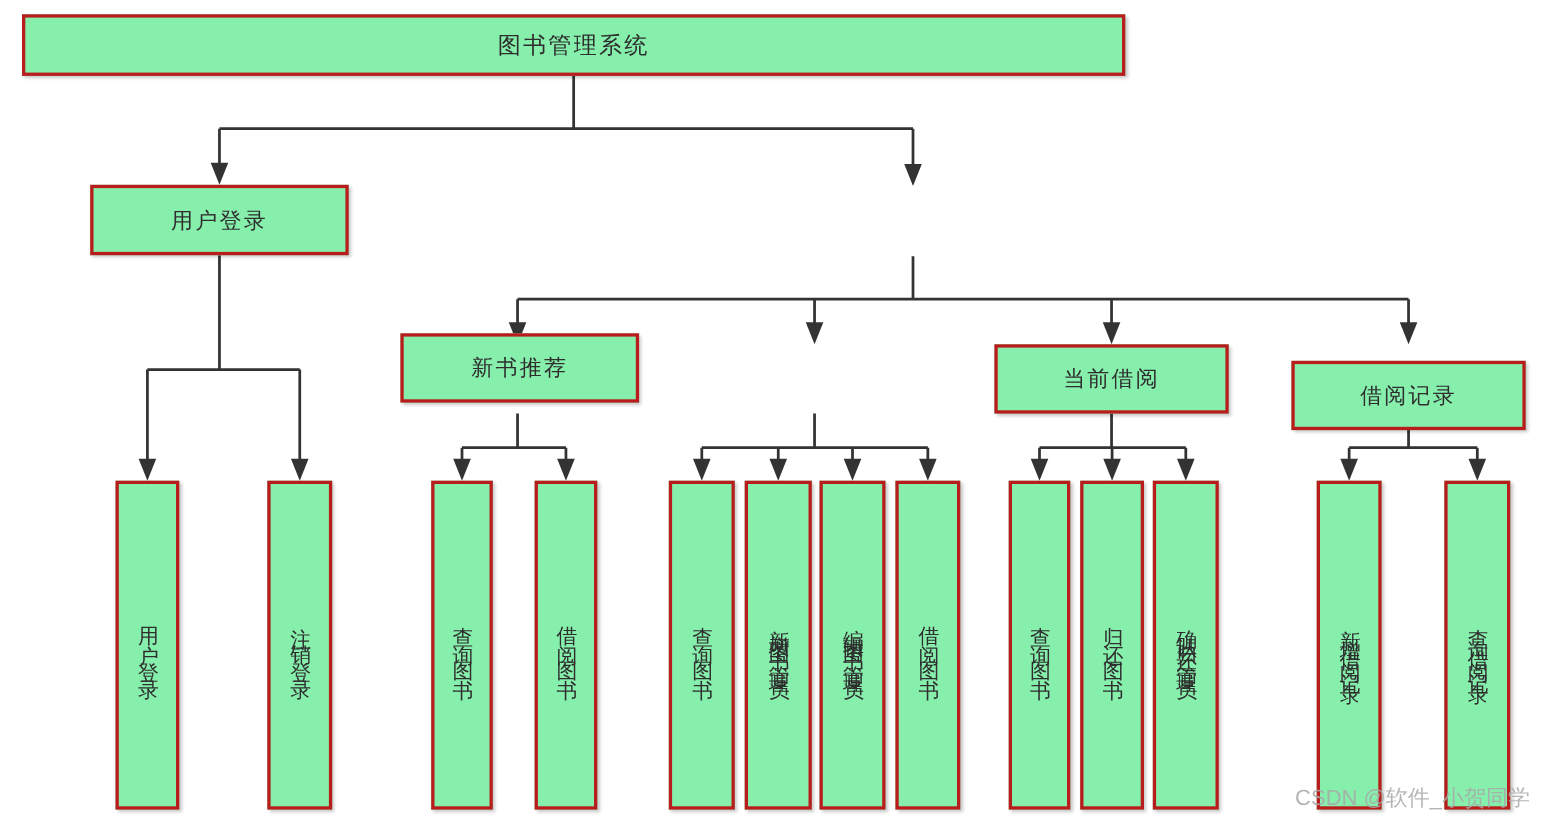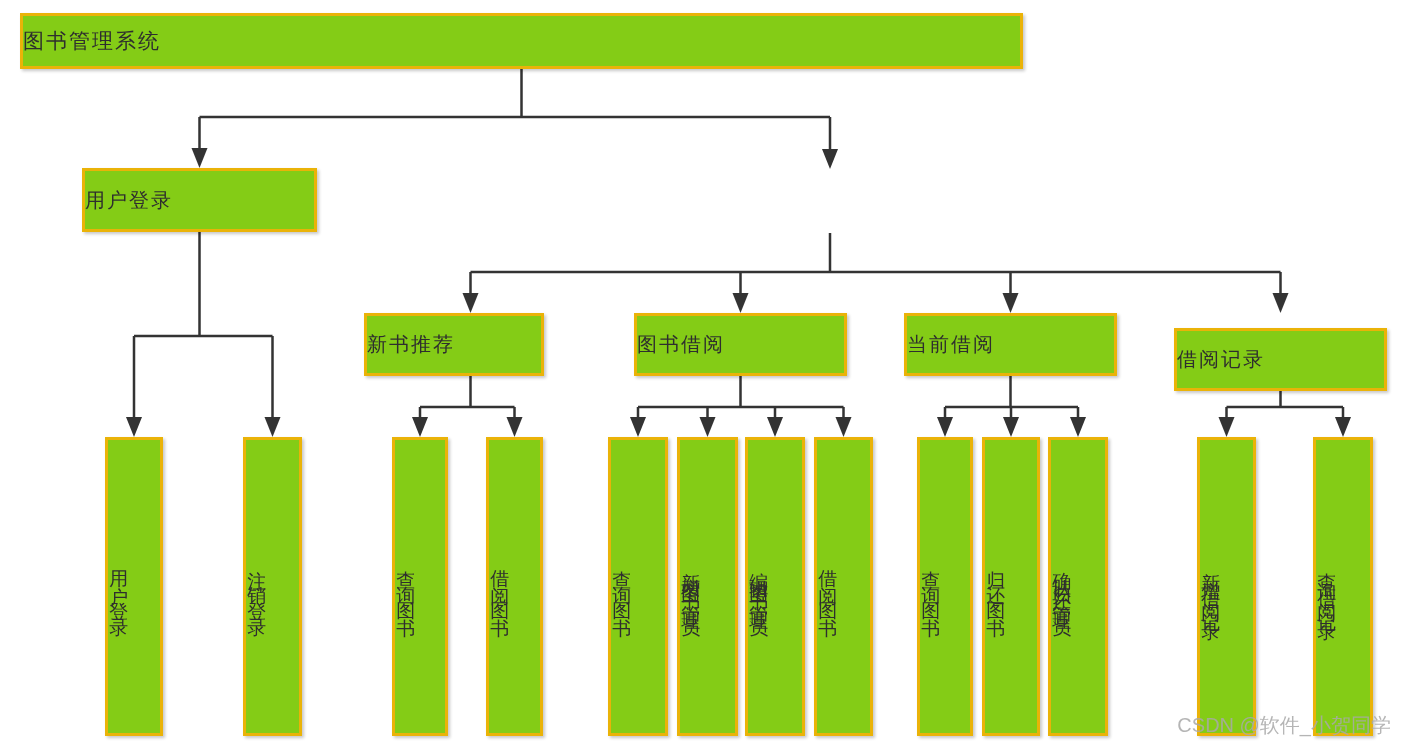--- a/index.html
+++ b/index.html
@@ -17,25 +17,26 @@
   }
   .connectors {
     position: absolute;
     left: 0; top: 0;
     width: 1405px;
     height: 747px;
   }
   .box {
     position: absolute;
     box-sizing: border-box;
-    background: #84cc16;
-    border: 3px solid #eab308;
+    background: #86efac;
+    border: 3px solid #b91c1c;
     box-shadow: 2px 2px 3px rgba(0,0,0,0.22);
     display: flex;
     align-items: center;
+    justify-content: center;
     color: #2e2e2e;
   }
   .hlabel {
     font-size: 20px;
     letter-spacing: 2px;
     white-space: nowrap;
     color: #2e2e2e;
   }
   .root .hlabel { font-size: 21px; }
   .vlabel {
@@ -104,25 +105,22 @@
   </svg>
 
   <div class="box root" style="left:20px;top:13px;width:1003px;height:56px">
     <span class="hlabel">图书管理系统</span>
   </div>
 
   <div class="box" style="left:82px;top:168px;width:235px;height:64px">
     <span class="hlabel">用户登录</span>
   </div>
 
-  <div class="box" style="left:364px;top:313px;width:180px;height:63px">
+  <div class="box" style="left:364px;top:303px;width:217px;height:63px">
     <span class="hlabel">新书推荐</span>
-  </div>
-  <div class="box" style="left:634px;top:313px;width:213px;height:63px">
-    <span class="hlabel">图书借阅</span>
   </div>
   <div class="box" style="left:904px;top:313px;width:213px;height:63px">
     <span class="hlabel">当前借阅</span>
   </div>
   <div class="box" style="left:1174px;top:328px;width:213px;height:63px">
     <span class="hlabel">借阅记录</span>
   </div>
 
   <div class="box" style="left:105px;top:437px;width:58px;height:299px">
     <span class="vlabel">用户登录</span>

